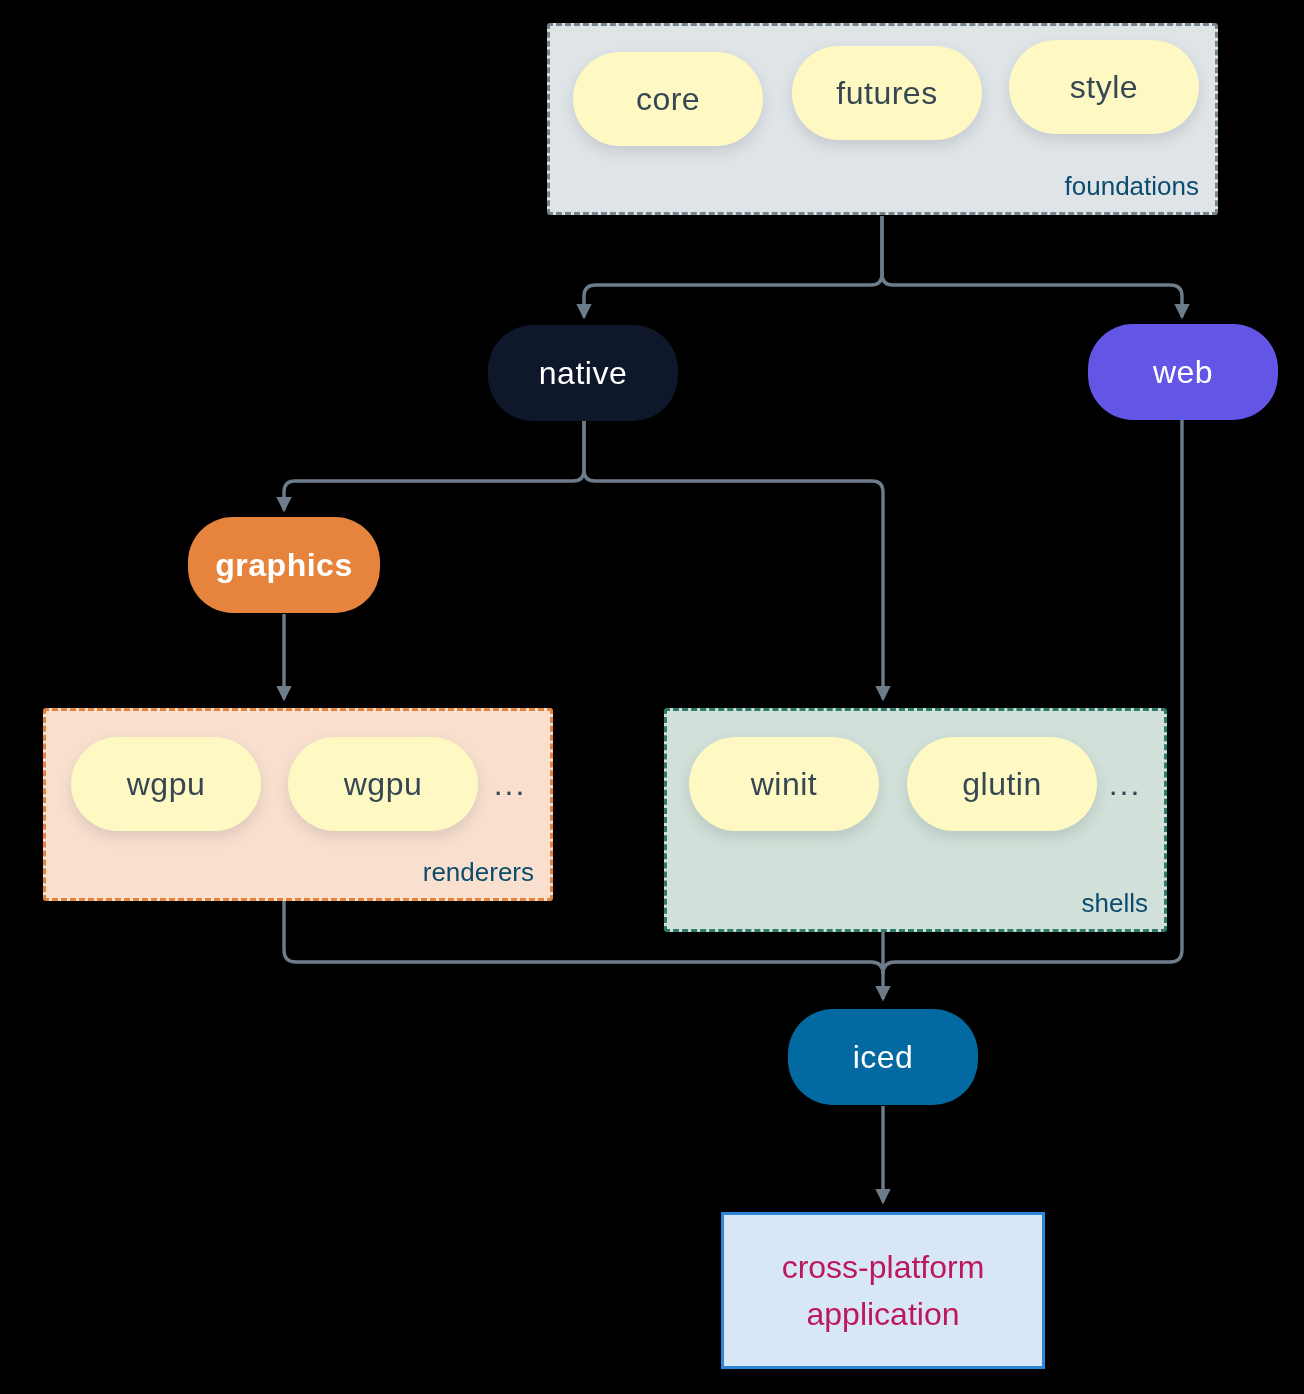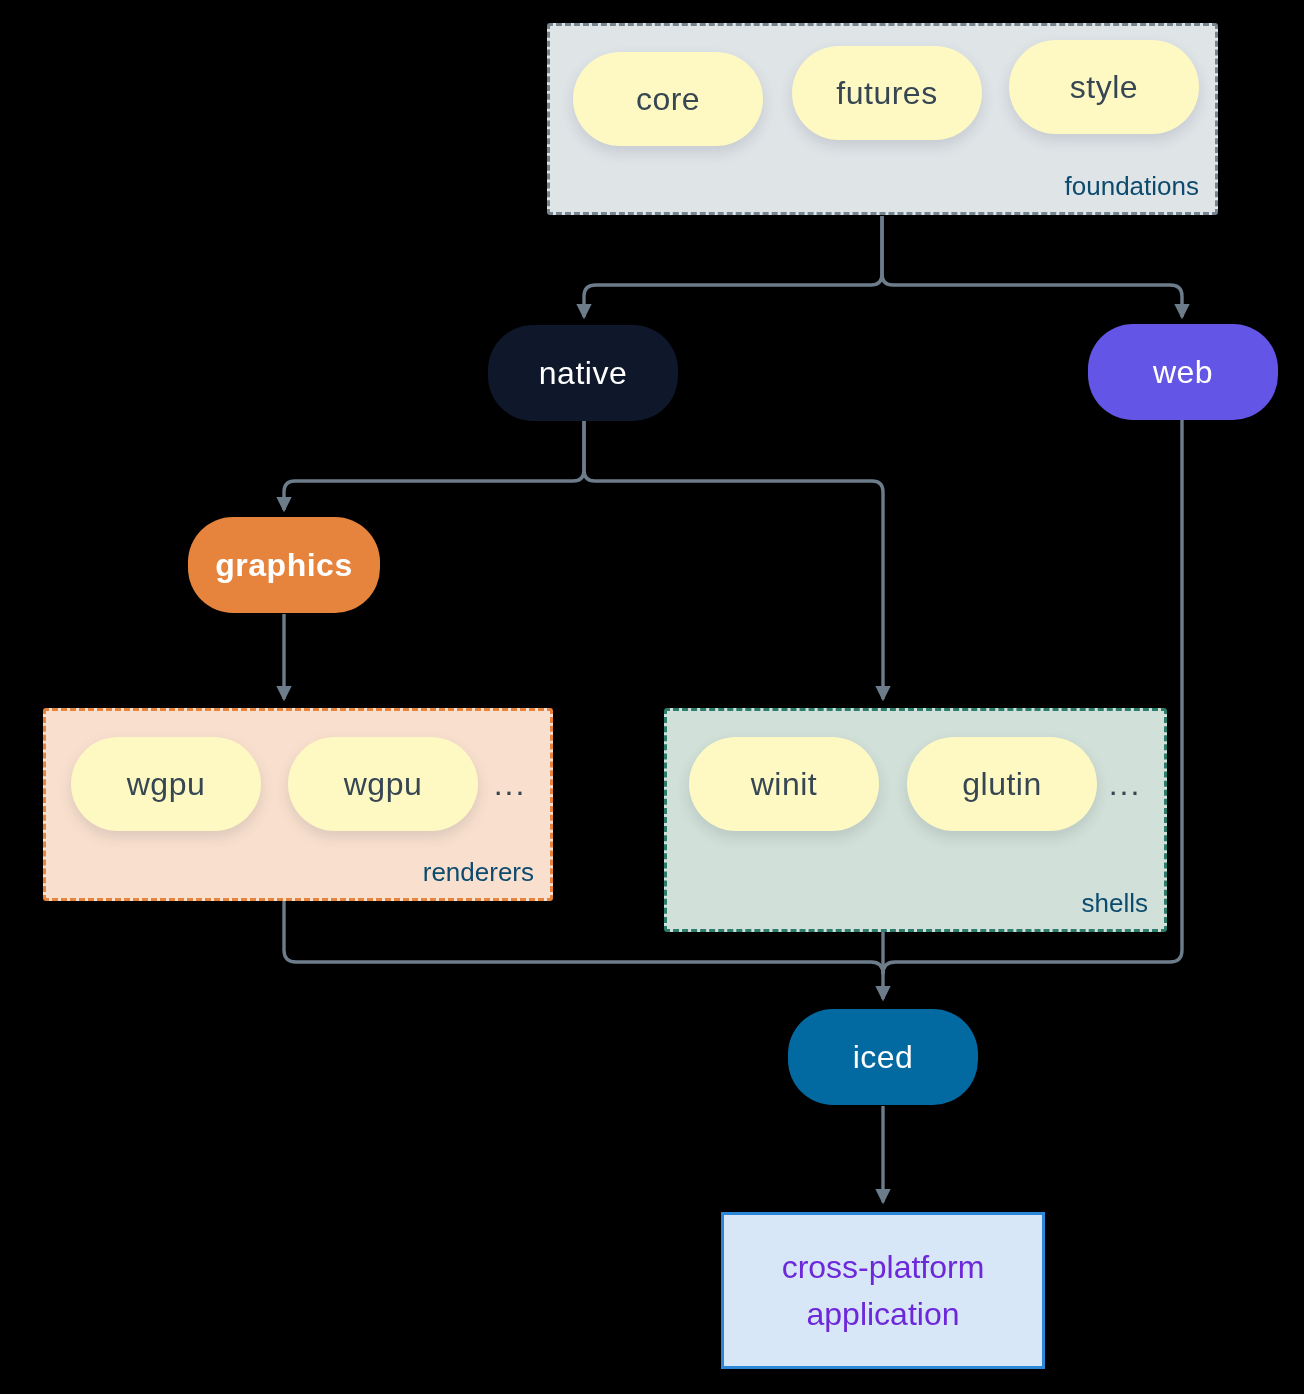--- a/index.html
+++ b/index.html
@@ -28,21 +28,21 @@
   .group-label{
     position:absolute;right:16px;bottom:10px;font-size:26px;color:#0c4a6e;
   }
   .ellipsis{
     position:absolute;top:26px;height:94px;width:60px;display:flex;align-items:center;
     justify-content:center;font-size:32px;color:#364652;letter-spacing:2px;
   }
   .app-box{
     position:absolute;left:721px;top:1212px;width:324px;height:157px;box-sizing:border-box;
     background:#d8e7f7;border:3px solid #2d87d8;display:flex;align-items:center;justify-content:center;
-    text-align:center;font-size:32px;line-height:1.45;color:#6d28d9;padding:0 26px;
+    text-align:center;font-size:32px;line-height:1.45;color:#be185d;padding:0 26px;
   }
 </style>
 </head>
 <body>
 
 <div class="canvas">
 
   <svg class="connectors" viewBox="0 0 1304 1394" xmlns="http://www.w3.org/2000/svg">
     <defs>
       <marker id="arrow" viewBox="0 0 10 10" refX="8.5" refY="5" markerWidth="4.6" markerHeight="4.6" orient="auto-start-reverse">

